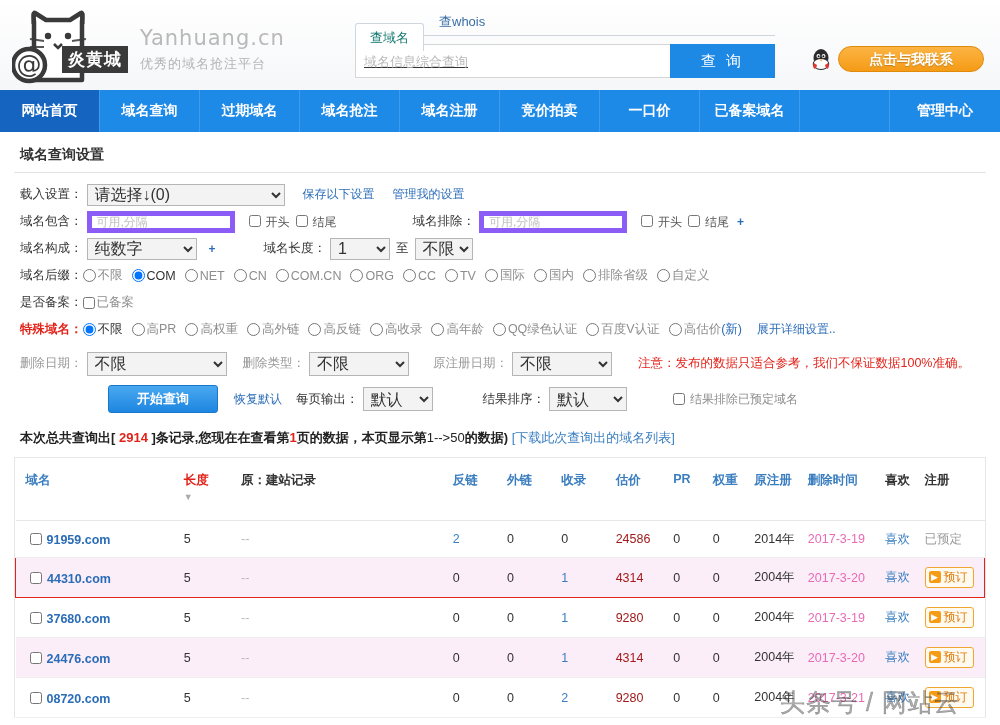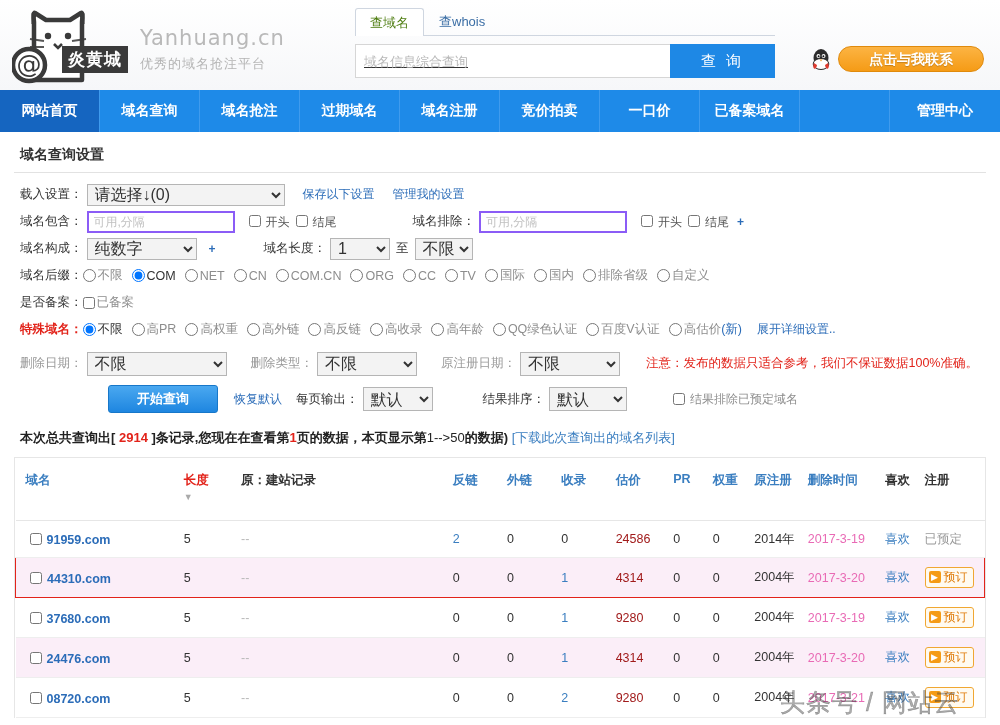--- a/index.html
+++ b/index.html
@@ -20,22 +20,22 @@
   .brand-en { font-family:"DejaVu Sans",sans-serif; font-size:21px; color:#b9b9b9; letter-spacing:1px; }
   .brand-badge { position:absolute; left:62px; top:46px; background:#3a3a3a; color:#fff;
      font-size:17px; font-weight:bold; padding:2px 6px; letter-spacing:1px; z-index:3;}
   .brand-sub { position:absolute; left:140px; top:55px; font-size:13px; color:#b4b4b4; letter-spacing:1px; }
 
   
   .searchbox { position:absolute; left:355px; top:6px; width:420px; }
   .stabs { display:flex; height:30px; align-items:flex-end; border-bottom:1px solid #cfd6e0; }
   .stab { height:28px; line-height:27px; padding:0 14px; font-size:13px; color:#3b6ea5;
           border:1px solid transparent; border-bottom:none; background:transparent; cursor:pointer;}
-  .stab.active { background:#fff; border-color:#cfd6e0; color:#4d7c0f; border-radius:3px 3px 0 0;
-          position:relative; top:1px; }
+  .stab.active { background:#fff; border-color:#cfd6e0; color:#0f766e; border-radius:3px 3px 0 0;
+          position:relative; top:16px; }
   .sinput-row { display:flex; margin-top:8px; }
   .sinput { flex:1; height:34px; border:1px solid #d6d6d6; border-right:none; padding:0 8px;
             font-size:13px; color:#333; outline:none; font-family:inherit;text-decoration:underline;}
   .sinput::placeholder { color:#b9b9b9; }
   .sbtn { width:105px; height:34px; background:#1E88E5; color:#fff; border:none; font-size:15px;
           letter-spacing:3px; cursor:pointer; font-family:inherit; }
 
   .qq-icon { position:absolute; left:812px; top:48px; }
   .contact-btn { position:absolute; left:838px; top:46px; width:146px; height:26px; line-height:24px;
      text-align:center; color:#fff; font-size:14px; font-weight:bold; border-radius:13px;
@@ -55,21 +55,21 @@
   .panel-title { font-size:14px; font-weight:bold; color:#333; padding:14px 0 8px 6px; }
   .divider { height:1px; background:#e2e2e2; margin:0 0 8px 0; }
 
   .frow { display:flex; align-items:center; min-height:27px; padding-left:6px; }
   .flabel { color:#333; font-size:12.5px; white-space:nowrap; }
   .flabel.red { color:#e2231a; font-weight:bold; }
   .flabel.grey { color:#999; }
 
   select.ui { height:22px; font-size:16px; border:1px solid #b5b5b5; background:#f3f3f3;
               font-family:inherit; color:#333; padding-left:3px; }
-  input.ui { height:22px; border:2px solid #8b5cf6; font-size:12px; padding:0 5px; font-family:inherit;
+  input.ui { height:22px; border:5px solid #8b5cf6; font-size:12px; padding:0 5px; font-family:inherit;
              color:#333; background:#fff;}
   input.ui::placeholder { color:#c0c0c0; }
 
   .lnk { color:#2b6cb8; cursor:pointer; }
   .plus { color:#2b6cb8; cursor:pointer; font-weight:bold; }
 
   .radio-grp label, .check-grp label { display:inline-flex; align-items:center; margin-right:9px;
       color:#8d8d8d; font-size:12.5px; white-space:nowrap; cursor:pointer;}
   .radio-grp input, .check-grp input { margin:0 2px 0 0; }
   .radio-grp label.sel { color:#333; }
@@ -180,22 +180,22 @@
         <circle cx="11.4" cy="8.2" r="1" fill="#111"></circle>
       <path d="M7.6 11.5 L10.4 11.5 L9 13.4 Z" fill="#f0a23a"></path>
     </svg>
   </div>
   <div class="contact-btn">点击与我联系</div>
 </div>
 
 <div class="nav">
   <div class="nav-item active">网站首页</div>
   <div class="nav-item">域名查询</div>
+  <div class="nav-item">过期域名</div>
   <div class="nav-item">域名抢注</div>
-  <div class="nav-item">过期域名</div>
   <div class="nav-item">域名注册</div>
   <div class="nav-item">竞价拍卖</div>
   <div class="nav-item">一口价</div>
   <div class="nav-item">已备案域名</div>
   <div class="nav-spacer"></div>
   <div class="nav-item right">管理中心</div>
 </div>
 
 <div class="panel">
   <div class="panel-title">域名查询设置</div>
@@ -351,21 +351,21 @@
         <span class="blue-new">(新)</span>
       </label>
     <span class="lnk" style="margin-left:6px;">展开详细设置..</span>
   </div>
 
   <div class="frow" style="margin-top:7px;">
     <span class="flabel grey">删除日期：</span>
     <select class="ui" style="width:140px;margin-left:4px;height:24px;">
       <option>不限</option>
     </select>
-    <span class="flabel grey" style="margin-left:24px;">删除类型：</span>
+    <span class="flabel grey" style="margin-left:16px;">删除类型：</span>
     <select class="ui" style="width:100px;margin-left:4px;height:24px;">
       <option>不限</option>
     </select>
     <span class="flabel grey" style="margin-left:24px;">原注册日期：</span>
     <select class="ui" style="width:100px;margin-left:4px;height:24px;">
       <option>不限</option>
     </select>
     <span class="notice" style="margin-left:26px;">注意：发布的数据只适合参考，我们不保证数据100%准确。</span>
   </div>
 

